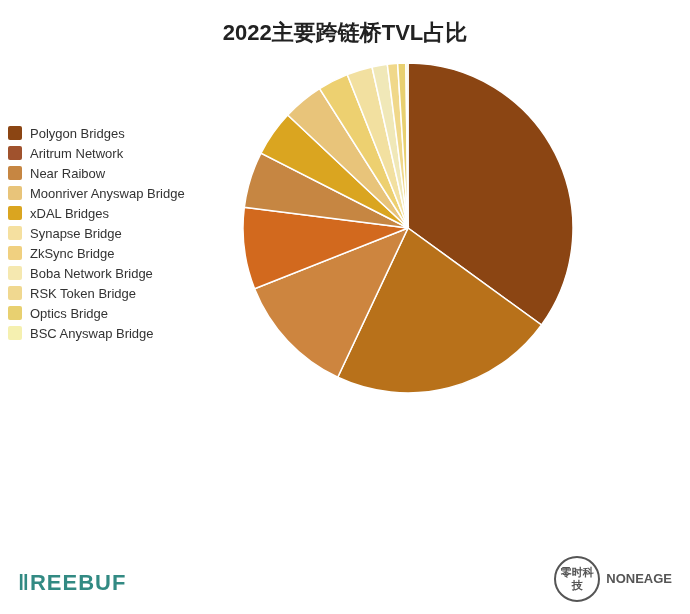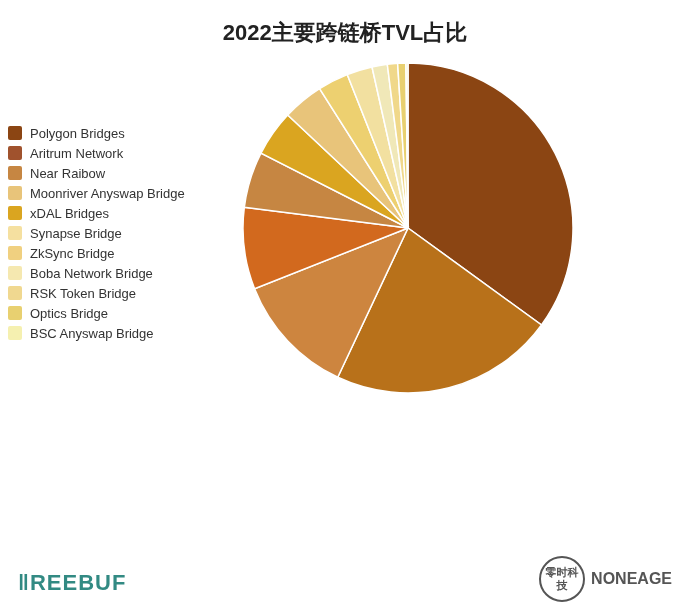--- a/index.html
+++ b/index.html
@@ -86,21 +86,21 @@
       align-items: center;
       justify-content: center;
       font-size: 11px;
       color: #555;
       font-weight: bold;
       text-align: center;
       line-height: 1.2;
       background: white;
     }
     .logo-text {
-      font-size: 16px;
+      font-size: 13px;
       color: #555;
       font-weight: bold;
       line-height: 1.3;
     }
   </style>
 </head>
 <body>
 
 <div class="title">2022主要跨链桥TVL占比</div>
 

